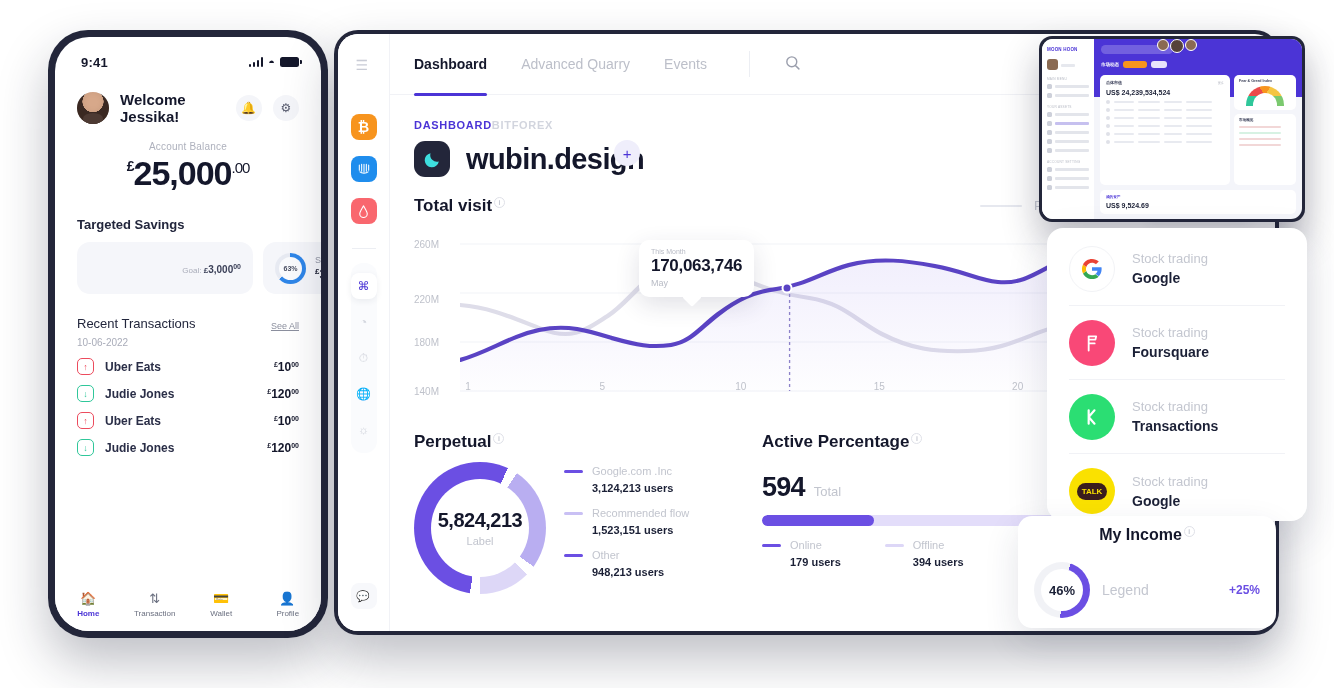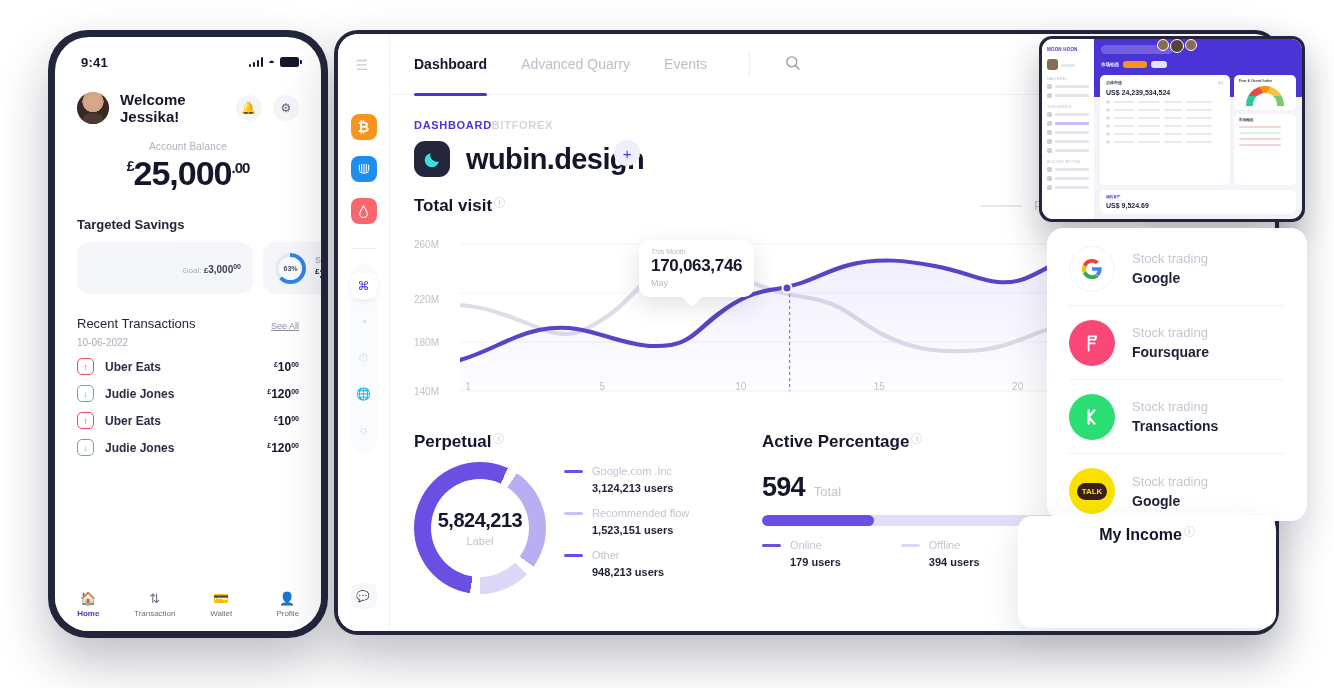--- a/index.html
+++ b/index.html
@@ -49,21 +49,21 @@
   .avatar:after{content:"";position:absolute;left:6px;right:6px;bottom:0;height:11px;background:#4d3a33;border-radius:50% 50% 0 0;}
   #welcome-text { font-size:15px; font-weight:700; color:#14172b; flex:1;}
   .circ-btn {
     width:26px;height:26px;border-radius:50%;background:#f4f5f9;
     display:flex;align-items:center;justify-content:center;color:#575b6e;
   }
   #balance-wrap { text-align:center; margin-top: 16px;}
   #balance-label { font-size:10px; color:#aeb1bd; letter-spacing:.2px;}
   #balance-amount { margin-top:2px; font-size:34px; font-weight:800; color:#14172b; letter-spacing:-1px;}
   #balance-amount .cur { font-size:14px; font-weight:700; vertical-align: 14px; }
-  #balance-amount .cents { font-size:15px; font-weight:700; vertical-align: 12px;}
+  #balance-amount .cents { font-size:15px; font-weight:400; vertical-align: 12px;}
 
   #actions { display:flex; justify-content:center; gap:32px; margin-top:18px;}
   .action { text-align:center; width:50px;}
   .action .bub {
     width:38px;height:38px;border-radius:50%;background:#4b34d6;
     margin:0 auto;display:flex;align-items:center;justify-content:center;
   }
   .action .lbl { margin-top:7px; font-size:10px; color:#8b8f9e;}
 
   #savings-title { margin:24px 0 0 22px; font-size:13px; font-weight:700; color:#22263c;}
@@ -197,21 +197,21 @@
   .leg-bar{width:19px;height:3px;border-radius:2px;}
   .leg-name{font-size:11px;color:#c2c5ce;}
   .leg-val{font-size:11px;font-weight:700;color:#1b2036;margin-top:5px;margin-left:28px;}
 
   #active-panel { flex:1; min-width:0;}
   #active-total { display:flex; align-items:baseline; gap:9px; margin-top:20px;}
   #active-num { font-size:27px; font-weight:800; color:#14172b; letter-spacing:-.8px;}
   #active-word { font-size:13px; color:#c2c5ce;}
   #active-bar { height:11px; border-radius:6px; background:#e3ddfa; margin-top:12px; position:relative; overflow:hidden;}
   #active-fill { position:absolute; left:0; top:0; bottom:0; background:#6b4fe3; border-radius:6px;}
-  #active-legs { display:flex; gap:60px; margin-top:13px;}
+  #active-legs { display:flex; gap:44px; margin-top:13px;}
 
   
   #mini-dash {
     position:absolute; left:1039px; top:36px; width:266px; height:186px;
     background:#23263a; border-radius:13px; padding:3px;
     box-shadow:0 18px 36px rgba(25,28,50,.3); overflow:hidden;
   }
   #mini-inner{width:100%;height:100%;background:#f4f5fa;border-radius:11px;overflow:hidden;display:flex;position:relative;}
   #mini-side{width:52px;background:#fff;flex:0 0 auto;padding:8px 5px;}
   #mini-logo{font-size:4.5px;color:#4b34d6;font-weight:800;letter-spacing:.2px;}
@@ -785,15 +785,22 @@
         <div class="stock-sub">Stock trading</div>
         <div class="stock-name">Google</div>
       </div>
     </div>
   </div>
 
   <div id="income-card">
     <div id="income-title">
       <span>My Income</span><span class="info-dot">i</span>
     </div>
+    <div id="income-row">
+      <div id="income-ring">
+        <div id="income-pct">46%</div>
+      </div>
+      <div id="income-legend">Legend</div>
+      <div id="income-delta">+25%</div>
+    </div>
   </div>
 
 </div>
 
 </body></html>

